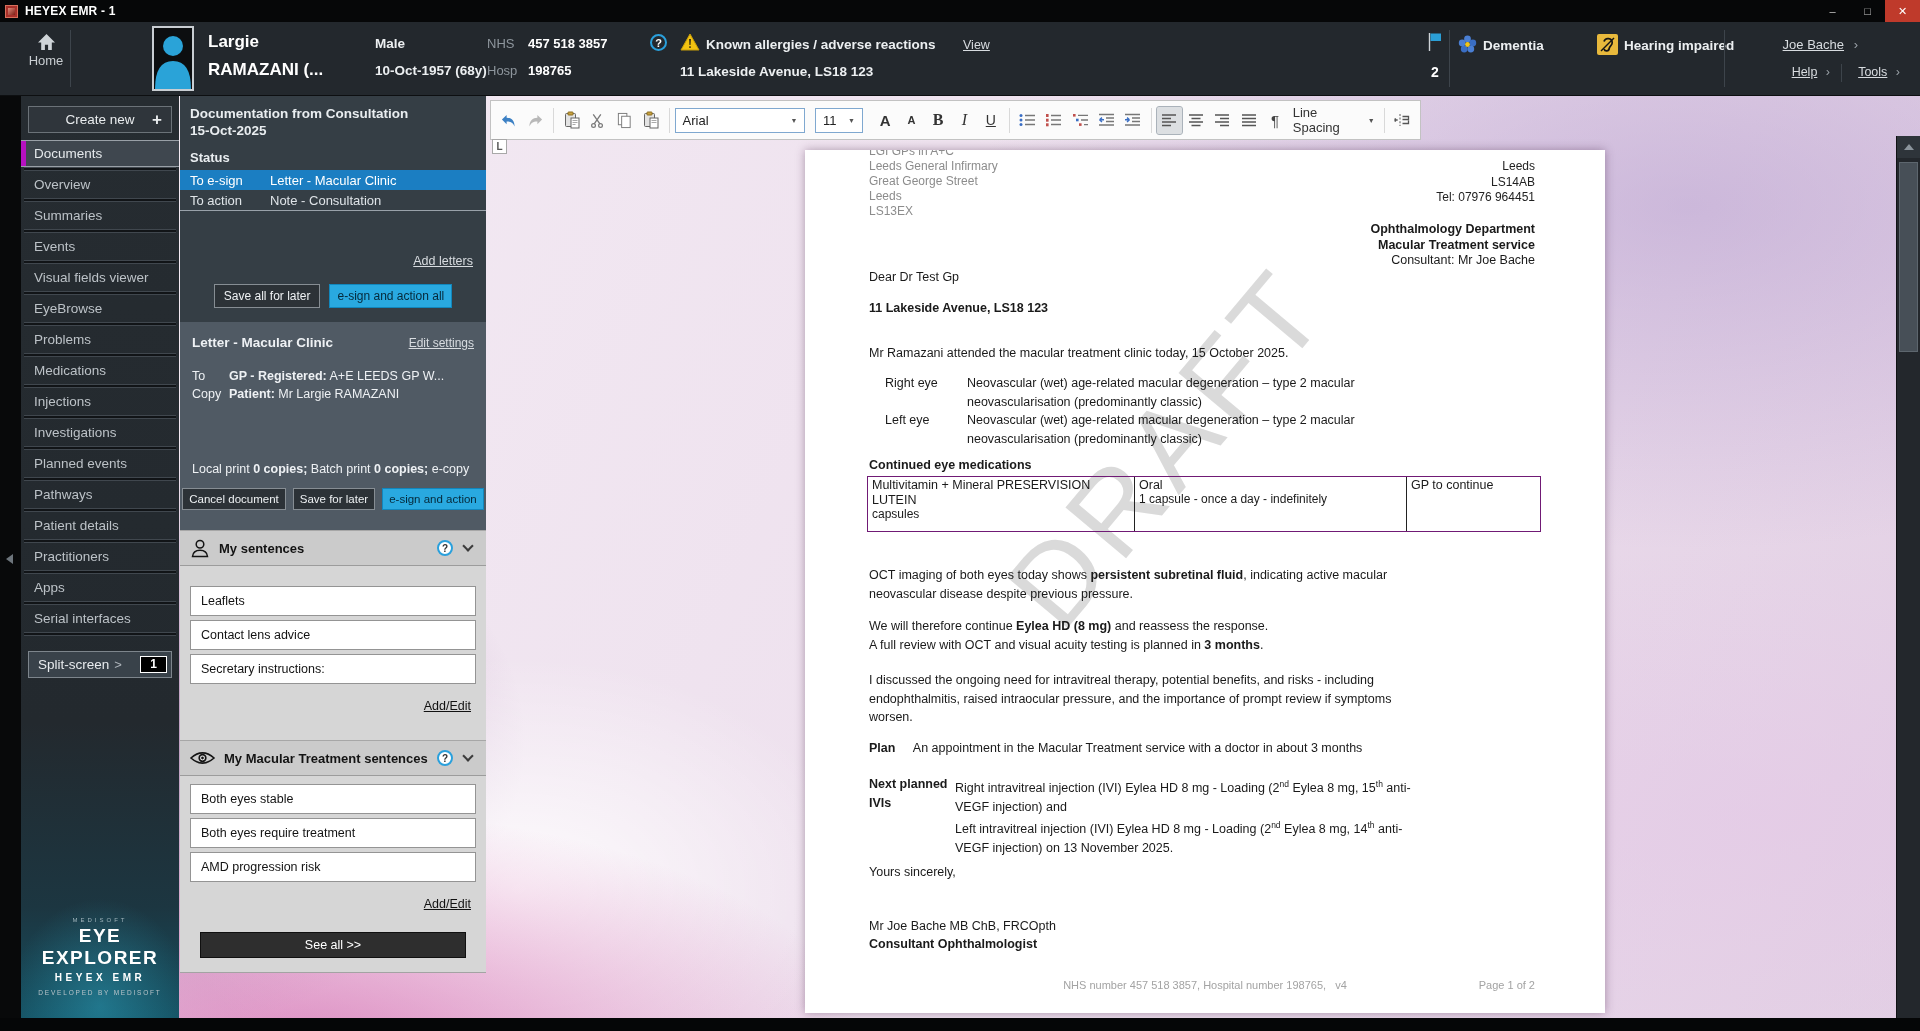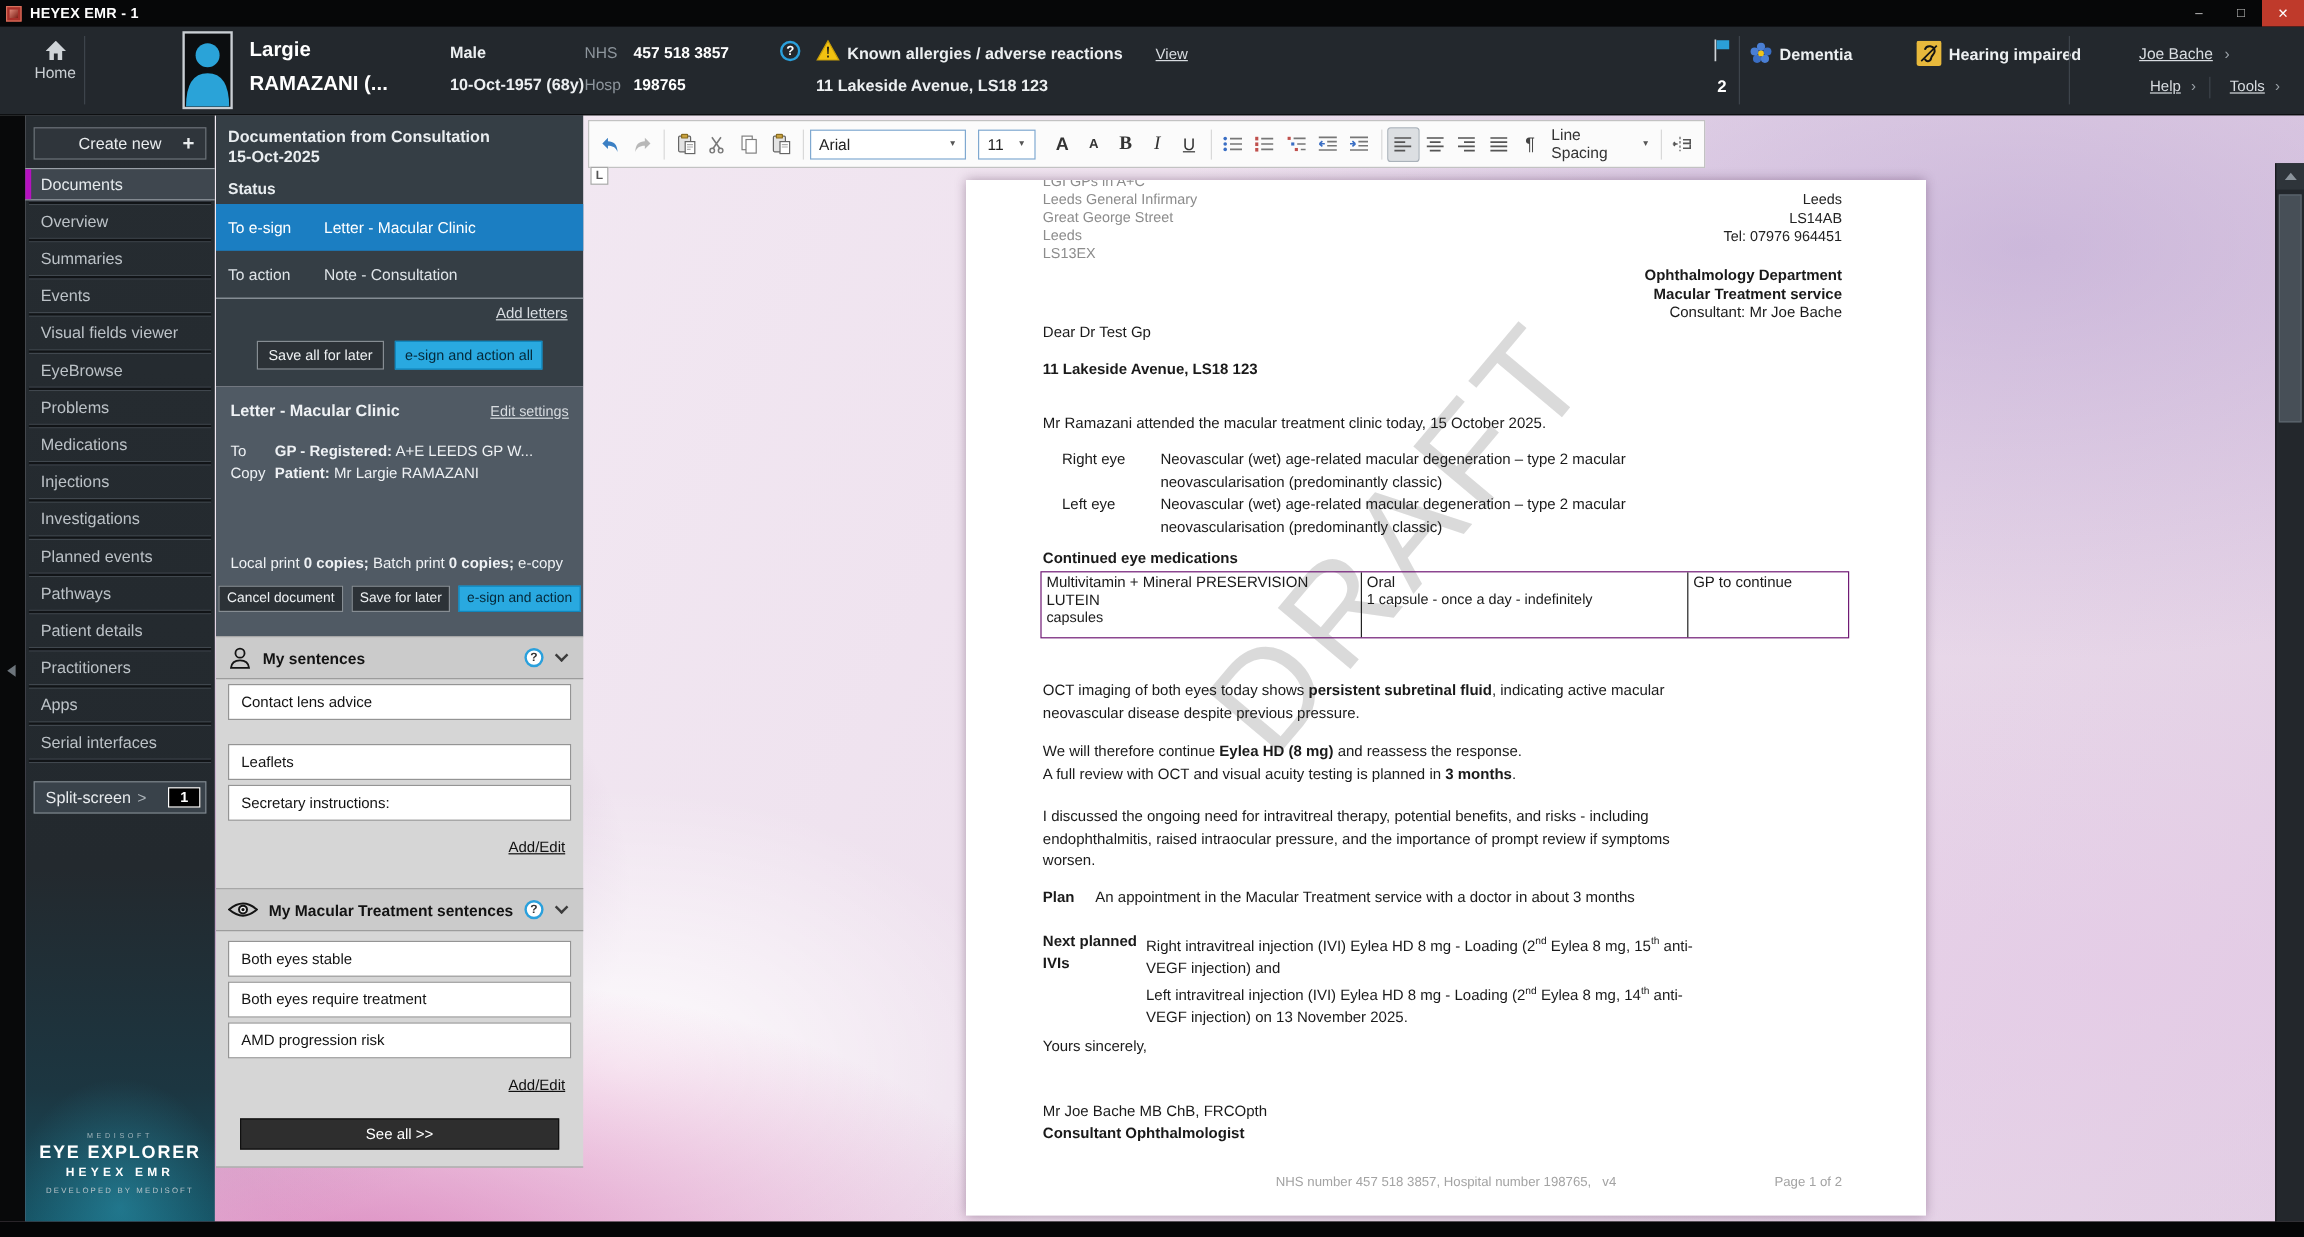--- a/index.html
+++ b/index.html
@@ -51,30 +51,30 @@
   .createnew .plus{position:absolute;right:9px;font-size:17px;font-weight:bold;color:#e9ecee;}
   .navitem{position:relative;height:25px;display:flex;align-items:center;padding-left:13px;color:#bcc2c7;font-size:13.5px;white-space:nowrap;}
   .navitem.active{background:#3f474f;outline:1px solid #99a0a7;color:#e5e9ec;}
   .navitem.active::before{content:"";position:absolute;left:0;top:0;bottom:0;width:5px;background:#b611c0;}
   .navsep{height:4px;margin:1px 3px;border-top:1px solid #40474e;border-bottom:1px solid #40474e;background:#111417;}
   .split{margin:15px 7px 0;height:27px;border:1px solid #7d858c;background:#39424a;color:#e8ebee;font-size:13.5px;display:flex;align-items:center;padding:0 4px 0 9px;gap:5px;}
   .split .chv{color:#aeb5bb;font-size:13px;}
   .splitbadge{margin-left:auto;background:#000;border:1px solid #fff;color:#fff;font-size:12px;font-weight:bold;width:27px;height:17px;text-align:center;line-height:15px;}
   .slogo{position:absolute;left:0;right:0;bottom:22px;text-align:center;color:#fff;z-index:2;}
   .slogo .brand{font-size:6px;letter-spacing:3px;color:#9fb3ba;}
-  .slogo .l1{font-size:15px;font-weight:bold;letter-spacing:1.5px;margin-top:2px;}
+  .slogo .l1{font-size:19px;font-weight:bold;letter-spacing:1.5px;margin-top:2px;}
   .slogo .l2{font-size:10px;font-weight:bold;letter-spacing:3.5px;margin-top:3px;}
   .slogo .l3{font-size:6.5px;letter-spacing:1.8px;margin-top:6px;color:#b9c5ca;}
 
   
   .docpanel{position:absolute;left:180px;top:96px;width:306px;height:922px;z-index:5;}
   .dp-dark{position:absolute;left:0;top:0;width:306px;height:226px;background:#353e45;color:#e9edf0;}
   .dp-title{margin:9px 10px 0;font-weight:bold;font-size:13.5px;line-height:17px;}
   .dp-status{margin:11px 10px 5px;font-weight:bold;font-size:13px;}
-  .dp-row{height:39px;display:flex;align-items:center;padding:0 10px;font-size:13px;color:#dfe4e8;}
+  .dp-row{height:20px;display:flex;align-items:center;padding:0 10px;font-size:13px;color:#dfe4e8;}
   .dp-row .lbl{width:80px;}
   .dp-row.active{background:#1b7ec2;color:#fff;}
   .dp-hr{border-top:1px solid #99a1a9;}
   .dp-addletters{position:absolute;right:13px;top:158px;font-size:12.5px;}
   .dp-btnrow{position:absolute;left:0;right:0;top:188px;display:flex;justify-content:center;gap:9px;}
   .btn-dark{background:#2c3237;border:1px solid #868d93;color:#eef1f3;font-size:12px;padding:4px 9px;white-space:nowrap;}
   .btn-blue{background:#29a9e0;border:1px solid #1187bd;color:#05293a;font-size:12px;padding:4px 7px;white-space:nowrap;}
   .dp-slate{position:absolute;left:0;top:226px;width:306px;height:208px;background:#505a64;color:#eef1f4;}
   .lp-head{display:flex;align-items:baseline;margin:13px 12px 0;}
   .lp-title{font-weight:bold;font-size:13.5px;}
@@ -337,22 +337,22 @@
     <div class="dp-light">
       <div class="sec-head">
         <svg width="20" height="20" viewBox="0 0 20 20">
             <circle cx="10" cy="6.3" r="3.8" fill="none" stroke="#141414" stroke-width="1.5"></circle>
             <path d="M2.5 18.5 Q3.2 12.3 10 12.3 Q16.8 12.3 17.5 18.5 Z" fill="none" stroke="#141414" stroke-width="1.5"></path>
           </svg>
         <span>My sentences</span>
         <span class="qicon2">?</span>
         <span class="chev"></span>
       </div>
+      <div class="sbox first">Leaflets</div>
       <div class="sbox">Contact lens advice</div>
-      <div class="sbox first">Leaflets</div>
       <div class="sbox">Secretary instructions:</div>
       <div class="addedit"><a style="text-decoration:underline;">Add/Edit</a></div>
 
       <div class="sec-head sec2gap">
         <svg width="25" height="16" viewBox="0 0 26 16">
             <path d="M1 8 Q13 -2.5 25 8 Q13 18.5 1 8 Z" fill="none" stroke="#141414" stroke-width="1.7"></path>
             <circle cx="13" cy="8" r="4.3" fill="#141414"></circle>
             <circle cx="13" cy="8" r="2" fill="none" stroke="#f5f5f5" stroke-width="1.1"></circle>
           </svg>
         <span>My Macular Treatment sentences</span>

